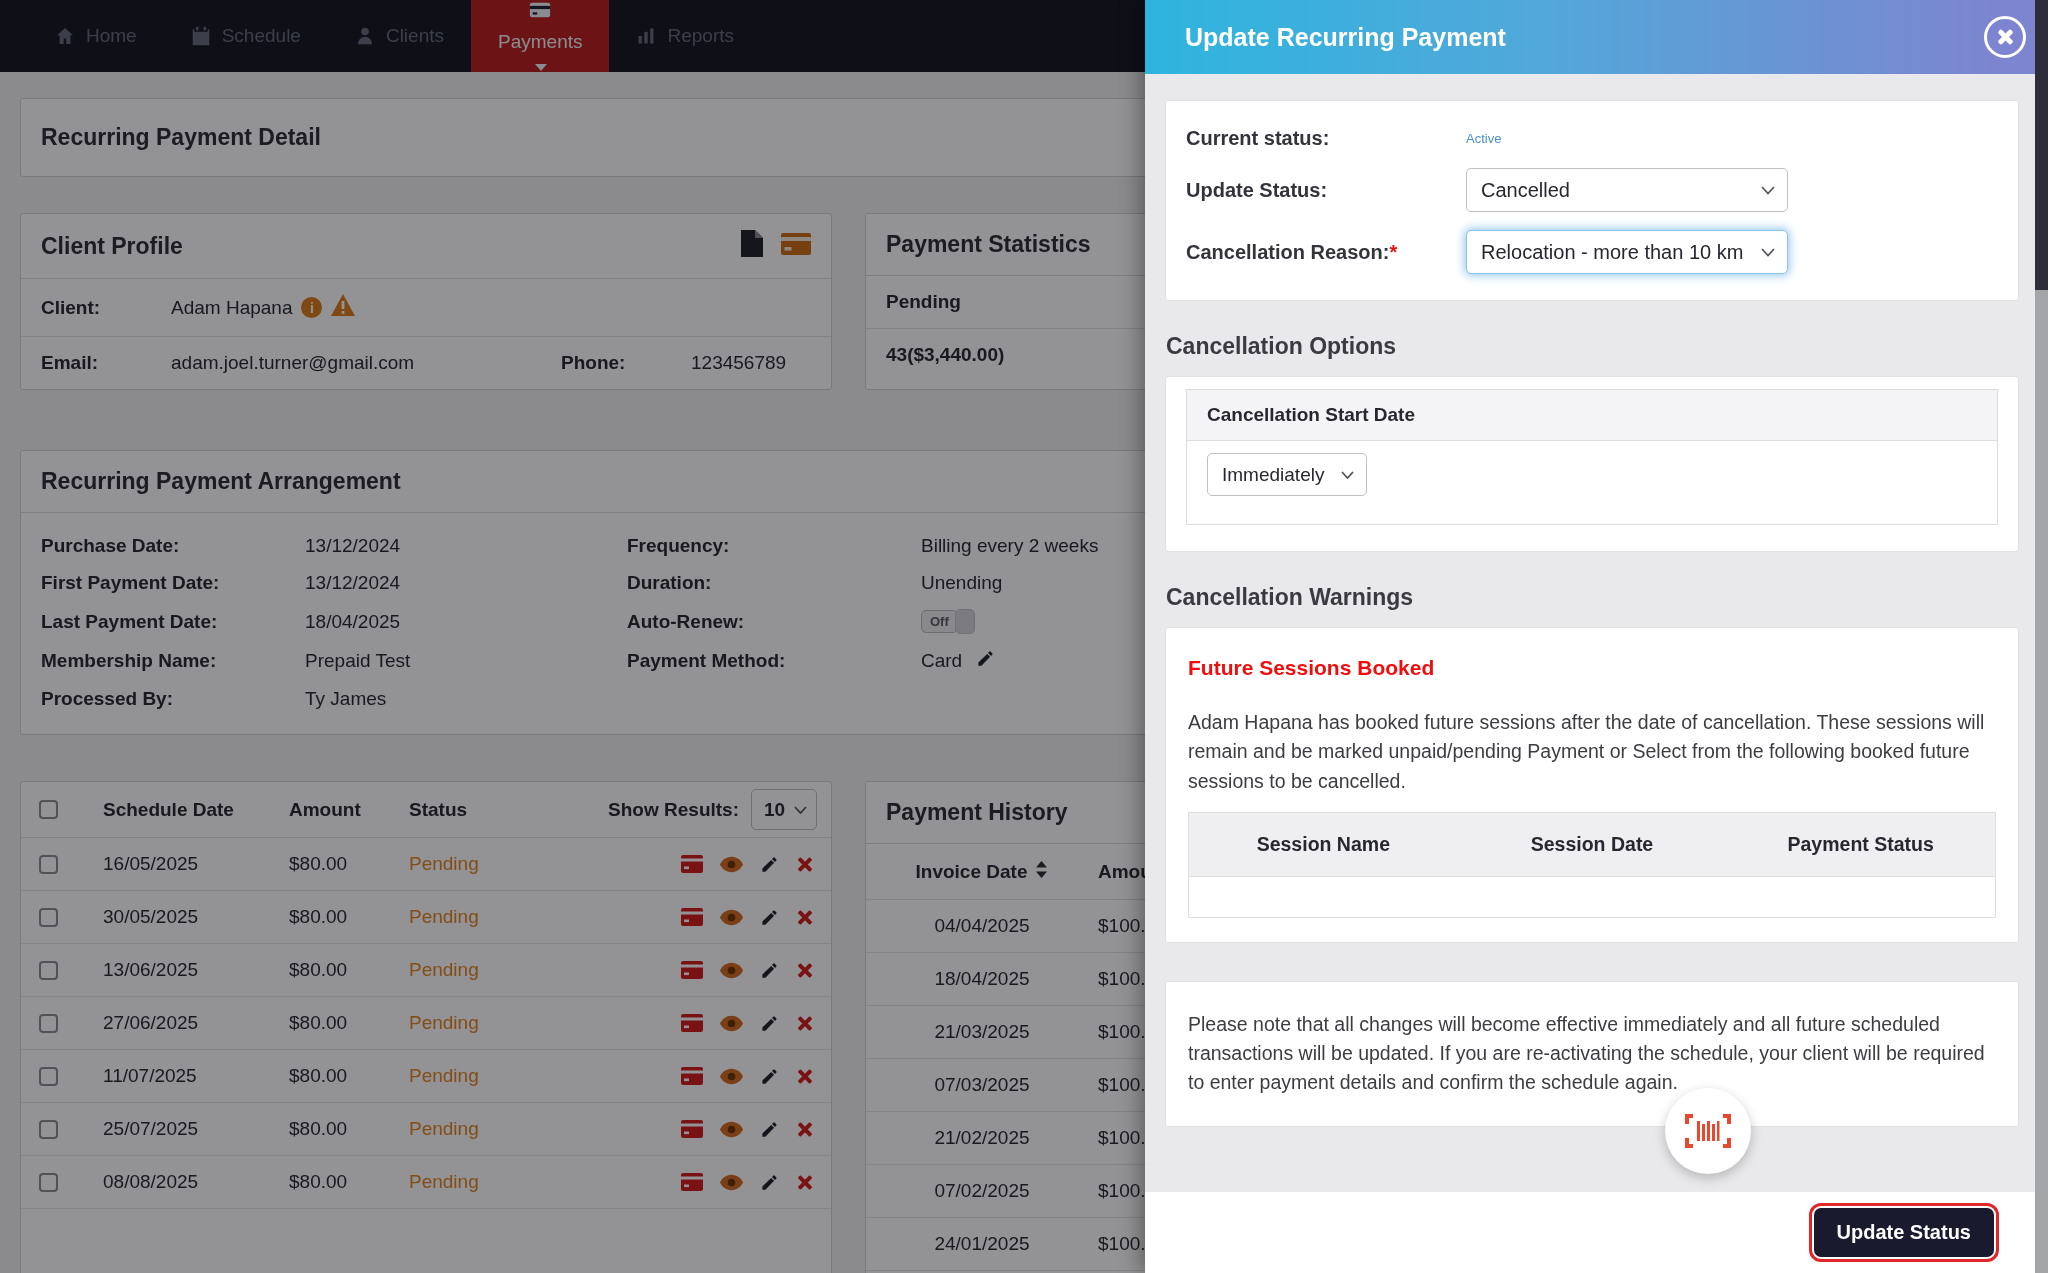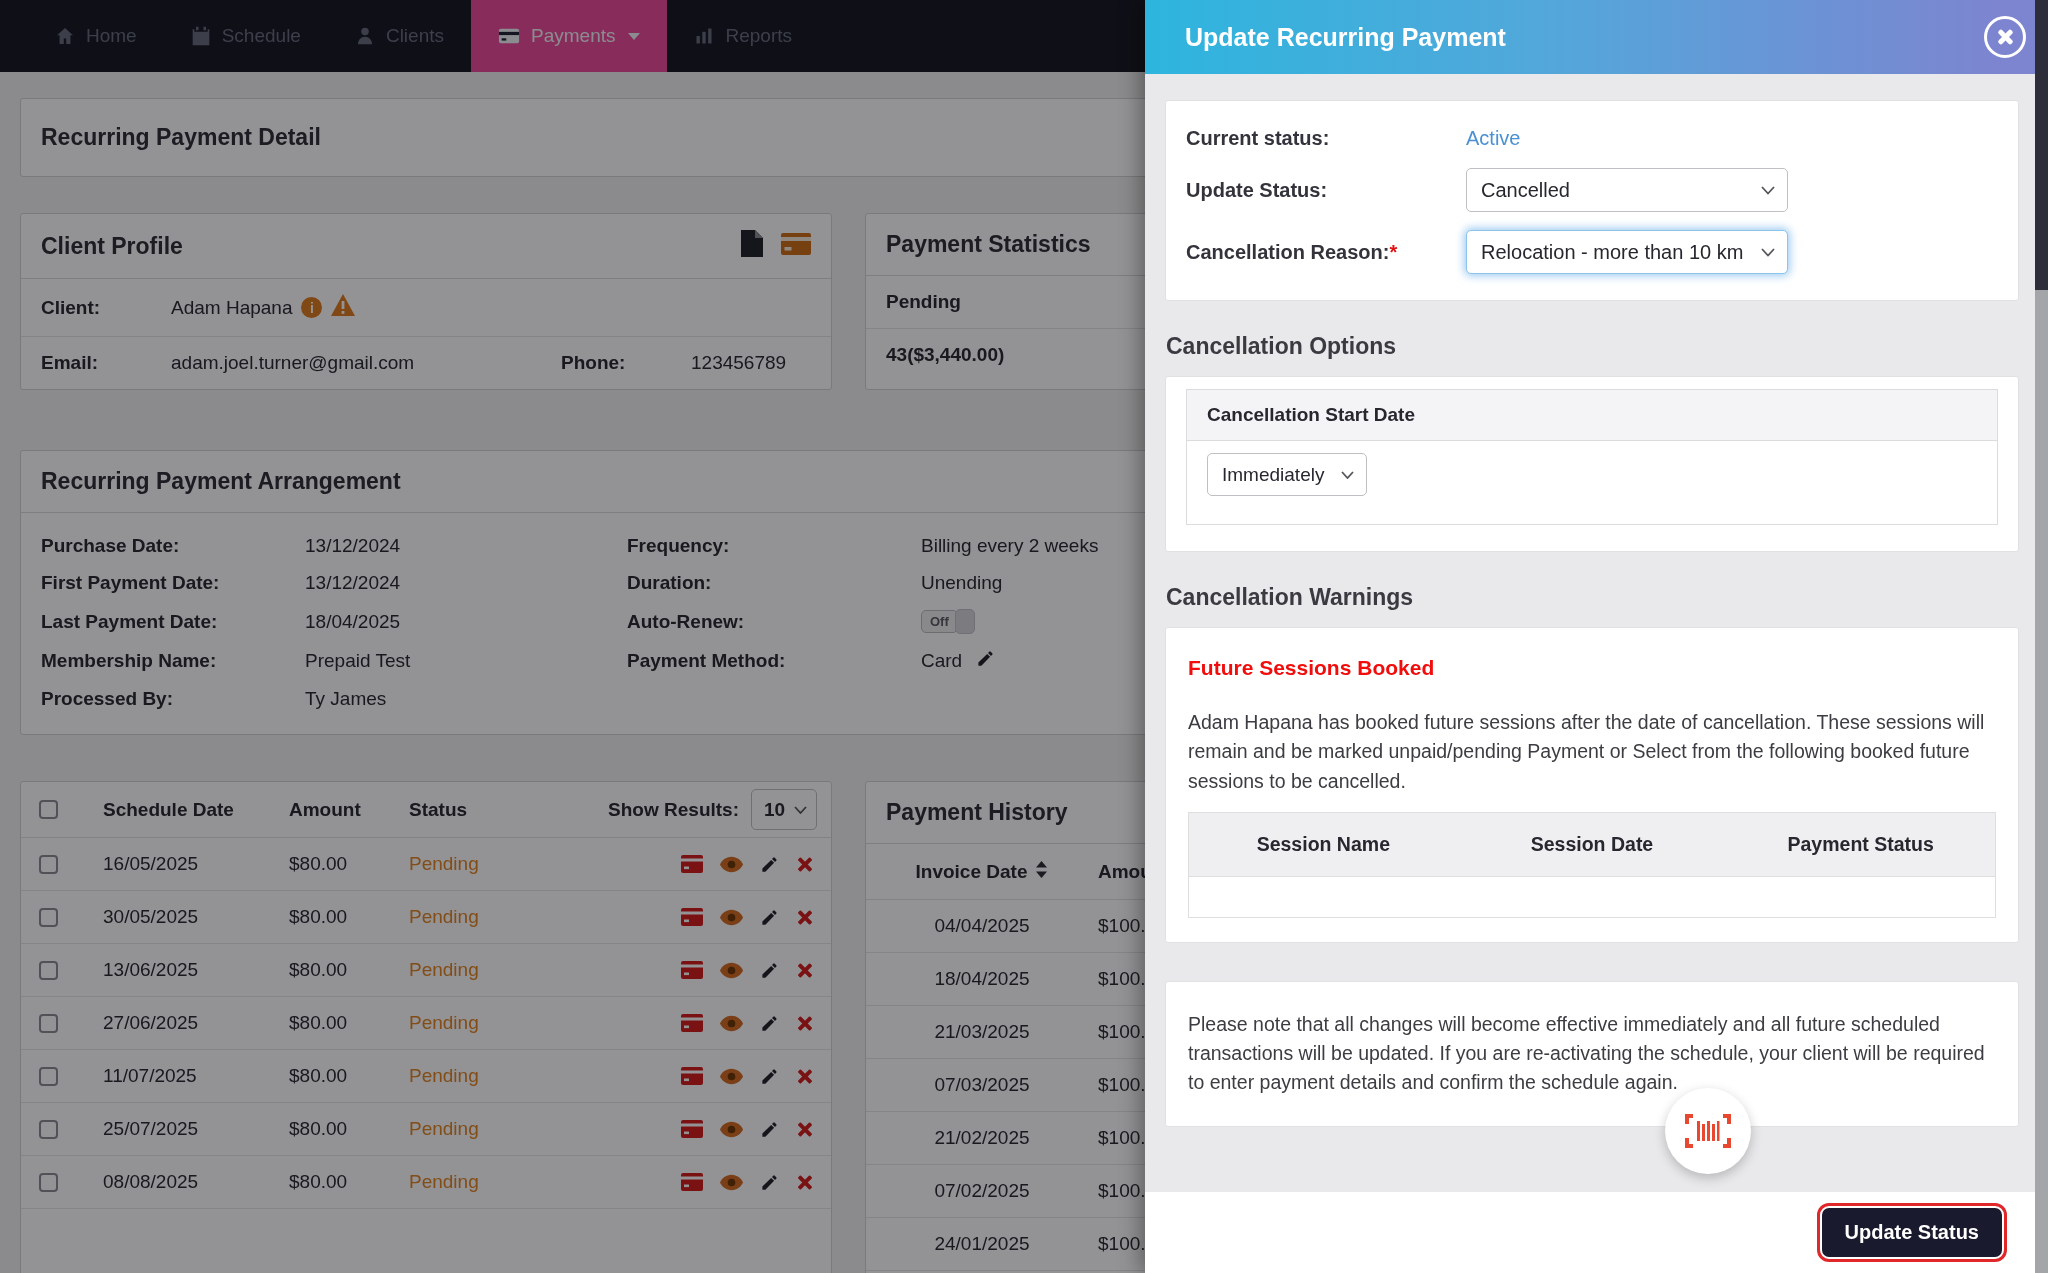--- a/index.html
+++ b/index.html
@@ -5,21 +5,21 @@
   * { margin:0; padding:0; box-sizing:border-box; }
   html,body { width:2048px; height:1273px; }
   #app {
     position:relative; width:2048px; height:1273px; overflow:hidden;
     background:#f0f0f1; color:#27272f;
     font-family:Liberation Sans, sans-serif; font-size:19px;
   }
   
   .topnav { height:72px; background:#14141f; display:flex; align-items:stretch; padding-left:28px; }
   .nav-item { display:flex; align-items:center; gap:11px; padding:0 27px; color:#646a7a; font-size:19px; cursor:pointer; }
-  .nav-item.active { background:#ec4899; color:#f1f2f5; }
+  .nav-item.active { background:#b91c1c; color:#f1f2f5;flex-direction:column; }
   .nav-item svg { display:block; }
   .caret-down { width:0; height:0; border-left:6px solid transparent; border-right:6px solid transparent; border-top:7px solid currentColor; margin-left:2px; }
   
   .content { padding:26px 20px 0; }
   .card { background:#fff; border:1px solid #d3d3d6; border-radius:3px; }
   .card-title { font-size:23px; font-weight:bold; color:#2b2b33; }
   .title-card { padding:25px 20px; margin-bottom:36px; }
   .cols { display:flex; gap:33px; margin-bottom:60px; }
   .cols2 { display:flex; gap:33px; }
   .col-left { width:812px; flex:none; }
@@ -69,40 +69,40 @@
   .close-x { position:relative; width:16px; height:16px; }
   .close-x::before,.close-x::after { content:""; position:absolute; left:6px; top:-1px; width:5px; height:18px; background:#fff; border-radius:2px; }
   .close-x::before { transform:rotate(45deg); } .close-x::after { transform:rotate(-45deg); }
   .modal-body { position:relative; padding:26px 29px 0 20px; height:1118px; }
   .m-card { background:#fff; border:1px solid #e1e1e4; border-radius:3px; }
   .status-card { padding:26px 20px 26px; }
   .form-row { display:flex; align-items:center; margin-bottom:18px; }
   .form-row:last-child { margin-bottom:0; }
   .f-label { width:280px; flex:none; font-weight:bold; font-size:20px; color:#33333b; }
   .req { color:#e01313; font-weight:bold; }
-  .link-blue { color:#4a90d2; font-size:20px;text-align:center; }
+  .link-blue { color:#4a90d2; font-size:13px;text-align:center; }
   .select { height:44px; width:322px; border:1px solid #bfbfc4; border-radius:5px; background:#fff; display:flex; align-items:center; justify-content:space-between; padding:0 12px 0 14px; font-size:20px; cursor:pointer; }
   .select.glow { border:1px solid #8cc4ee; box-shadow:0 0 8px 2px rgba(80,160,230,.55); }
   .chev svg { display:block; }
   .section-h { font-size:23px; font-weight:600; color:#3a3a40; margin:32px 0 16px 1px; }
   .options-card { padding:12px 20px 26px; }
   .panel { border:1px solid #dcdcdf; }
   .panel-h { background:#f4f4f6; padding:14px 20px; font-weight:bold; border-bottom:1px solid #dcdcdf; }
   .panel-b { padding:12px 20px 28px; }
   .select.small { width:160px; height:43px; font-size:19px; }
   .warn-card { padding:28px 16px 24px; }
   .warn-title { color:#f20d0d; font-weight:bold; font-size:21px; margin:0 6px 28px; }
   .warn-text { font-size:19.5px; line-height:1.5; color:#3c3c42; margin:0 6px 16px; }
   .sess-tbl { border:1px solid #dededf; margin:0 6px; }
   .sess-head { display:grid; grid-template-columns:1fr 1fr 1fr; background:#efeff1; border-bottom:1px solid #dededf; }
   .sess-head span { text-align:center; font-weight:bold; font-size:19.5px; padding:20px 4px; }
   .sess-empty-row { height:40px; background:#fff; }
   .note-card { margin-top:38px; padding:28px 22px; font-size:19.5px; line-height:1.5; color:#3c3c42; }
   .spinner { position:absolute; left:520px; top:1014px; width:86px; height:86px; border-radius:50%; background:#fff; box-shadow:0 4px 12px rgba(0,0,0,.22); display:flex; align-items:center; justify-content:center; z-index:110; }
-  .modal-foot { position:absolute; bottom:0; left:0; right:4px; height:81px; background:#fff; display:flex; align-items:center; justify-content:flex-end; padding-right:42px; z-index:115; }
+  .modal-foot { position:absolute; bottom:0; left:0; right:12px; height:81px; background:#fff; display:flex; align-items:center; justify-content:flex-end; padding-right:42px; z-index:115; }
   .submit-btn { background:#191a2e; color:#fff; font-size:20px; font-weight:bold; padding:13px 23px; border:none; border-radius:7px; outline:3px solid #e0282a; outline-offset:2px; cursor:pointer; font-family:inherit; }
   .scrollbar { position:absolute; top:0; right:0; width:13px; height:100%; background:#a4a5a9; z-index:130; }
   .scroll-thumb { position:absolute; top:0; left:0; right:0; height:290px; background:#2e2e3a; cursor:pointer; }
 </style>
 </head>
 <body>
 
 <div id="app">
 
   <div class="topnav">

